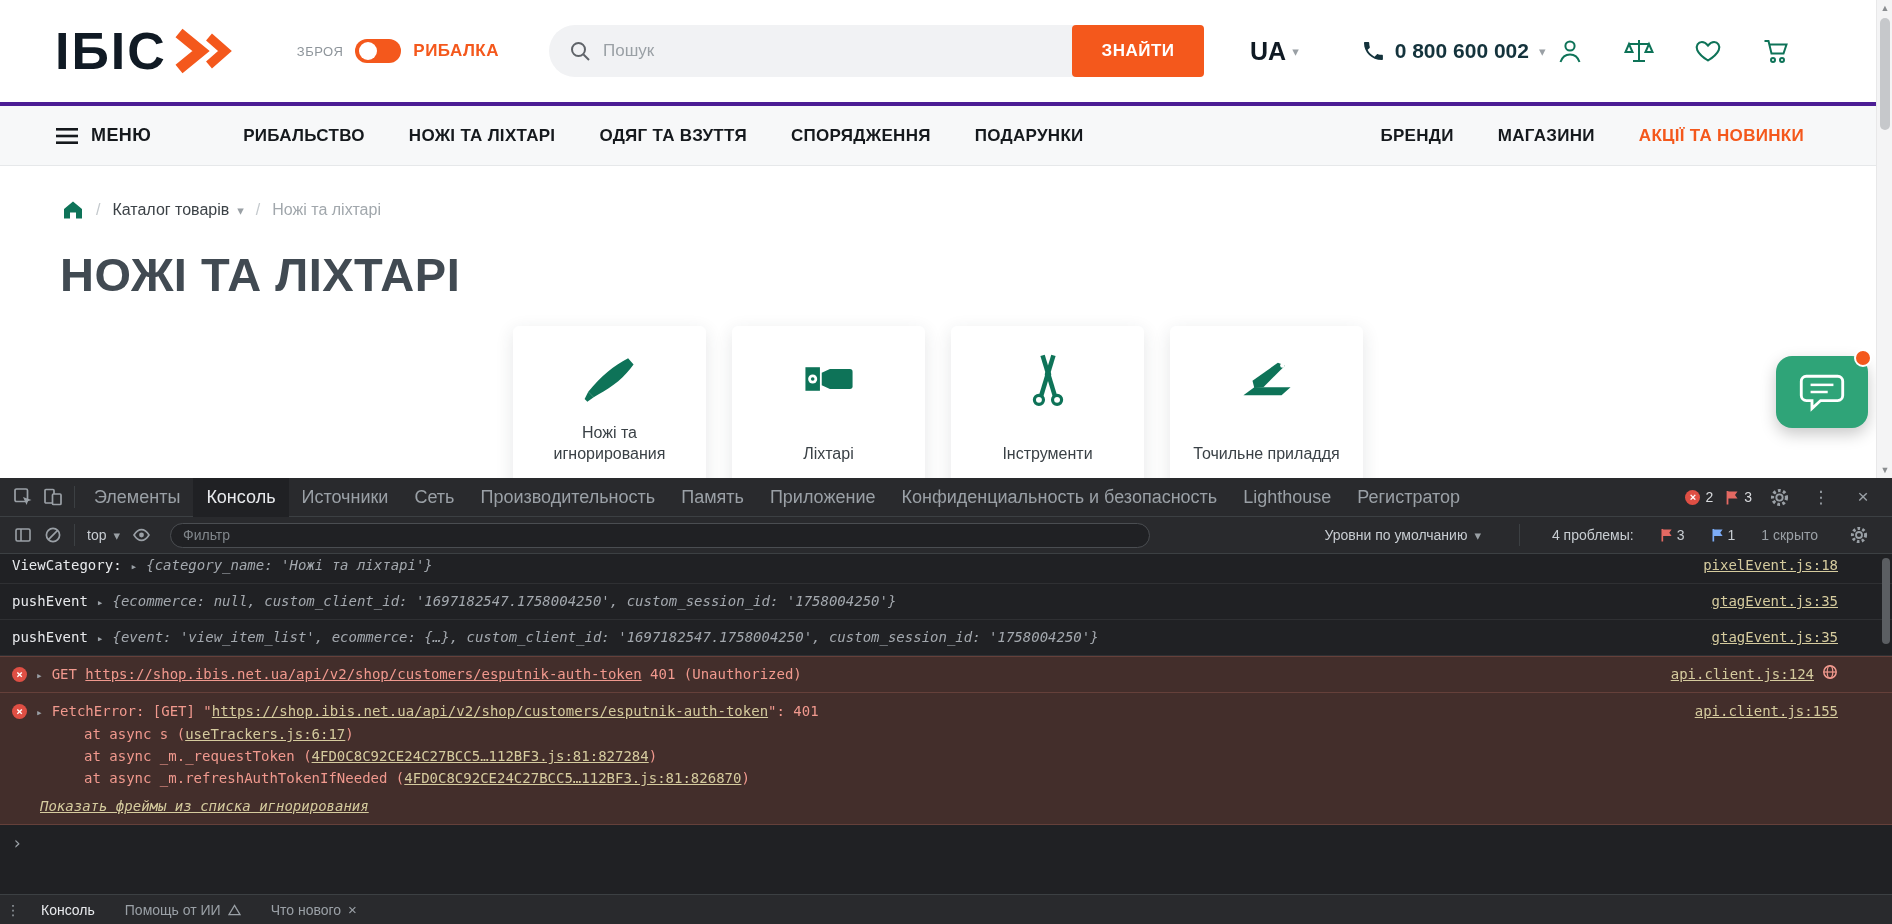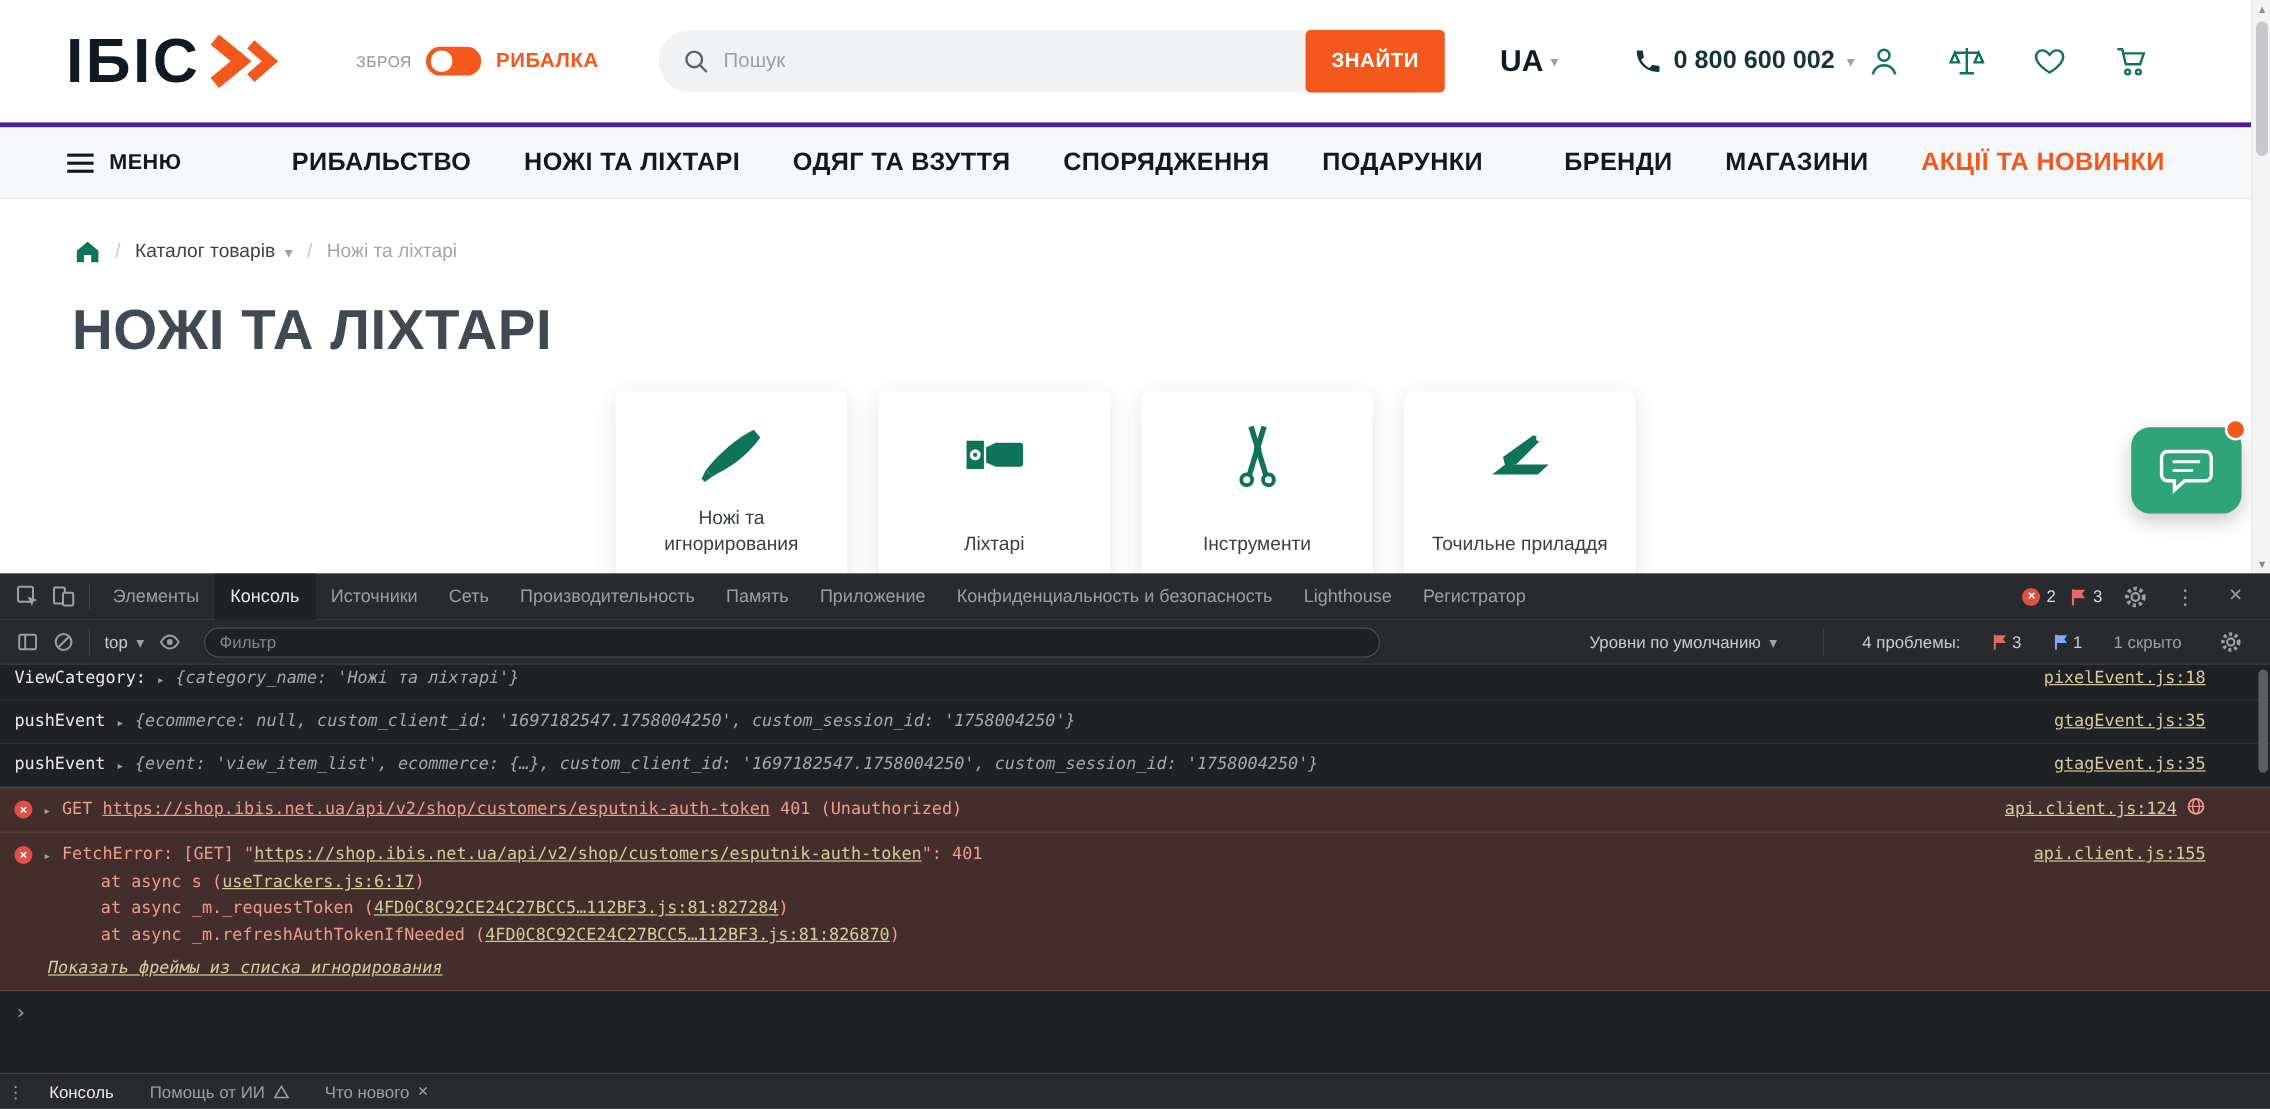--- a/index.html
+++ b/index.html
@@ -32,33 +32,33 @@
   .logo-arrow{margin-left:6px}
   .mode-toggle{display:flex;align-items:center;gap:12px;margin-left:58px}
   .mode-left{font-size:13px;font-weight:400;color:#8E959B;letter-spacing:.5px}
   .mode-right{font-size:17px;font-weight:700;color:var(--orange);letter-spacing:.5px}
   .switch{width:46px;height:24px;background:var(--orange);border-radius:13px;position:relative;cursor:pointer}
   .switch .knob{position:absolute;left:4px;top:3px;width:18px;height:18px;border-radius:50%;background:#fff}
   .search{margin-left:50px;position:relative;width:655px;height:52px;background:#F1F2F4;border-radius:26px;display:flex;align-items:center}
   .search .mag{margin:0 12px 0 20px;flex:0 0 auto}
   .search input{flex:1;border:0;background:transparent;outline:none;font-size:17px;color:#333;font-family:"Liberation Sans",sans-serif}
   .search input::placeholder{color:#9AA0A5}
-  .search button{position:absolute;right:0;top:0;height:52px;width:116px;background:var(--orange);color:#fff;border:0;font-size:17px;font-weight:700;border-radius:4px;cursor:pointer;font-family:"Liberation Sans",sans-serif;letter-spacing:.5px}
+  .search button{position:absolute;right:0;top:0;height:52px;width:132px;background:var(--orange);color:#fff;border:0;font-size:17px;font-weight:700;border-radius:4px;cursor:pointer;font-family:"Liberation Sans",sans-serif;letter-spacing:.5px}
   .lang{display:flex;align-items:center;gap:6px;margin-left:46px;cursor:pointer}
   .lang .cur{font-size:25px;font-weight:700;color:#101A24}
   .chev{color:#9AA0A5;font-size:13px}
   .phone{display:flex;align-items:center;gap:10px;margin-left:62px;cursor:pointer}
   .phone .num{font-size:21px;font-weight:700;color:#14333C}
   .hdr-icons{display:flex;align-items:center;gap:40px;margin-left:auto;margin-right:70px}
   .hicon{cursor:pointer;display:block}
 
   .navbar{height:64px;background:#F7F8F9;border-top:4px solid #4c1d95;border-bottom:1px solid #E6E8EA;display:flex;align-items:center;padding:0 88px 0 55px}
   .menu-btn{display:flex;align-items:center;gap:12px;cursor:pointer;margin-right:92px}
   .menu-btn .lbl{font-size:18px;font-weight:800;color:var(--ink);letter-spacing:.4px}
-  .nav-item{font-size:21px;font-weight:700;color:var(--ink);letter-spacing:.3px;cursor:pointer;margin-right:44px;white-space:nowrap}
+  .nav-item{font-size:17px;font-weight:700;color:var(--ink);letter-spacing:.3px;cursor:pointer;margin-right:44px;white-space:nowrap}
   .nav-item.push{margin-left:auto}
   .nav-item.accent{color:var(--orange);margin-right:0}
 
   .breadcrumb{display:flex;align-items:center;gap:12px;margin:34px 0 0 62px;font-size:16px}
   .bc-sep{color:#C4C9CD}
   .bc-link{color:#3C4247;display:flex;align-items:center;gap:8px;cursor:pointer}
   .bc-current{color:#A1A7AC}
 
   .page-title{margin:27px 0 0 60px;font-size:47px;font-weight:800;color:var(--title);letter-spacing:.5px}
 
@@ -74,21 +74,21 @@
   .site-scrollbar .arrow{position:absolute;left:0;width:16px;height:16px;color:#8A8D90;font-size:9px;display:flex;align-items:center;justify-content:center}
   .site-scrollbar .up{top:0}
   .site-scrollbar .down{bottom:0}
   .site-scrollbar .thumb{position:absolute;left:3px;top:18px;width:10px;height:112px;background:#C6C8CB;border-radius:6px}
 
   
   .devtools{position:absolute;left:0;top:478px;width:1892px;height:446px;background:var(--dt-bg);display:flex;flex-direction:column;color:var(--dt-text)}
   .dt-tabbar{height:39px;background:var(--dt-bar);border-bottom:1px solid var(--dt-border);display:flex;align-items:center;flex:0 0 auto;padding:0 8px}
   .dt-ic{color:var(--dt-dim);display:flex;align-items:center;justify-content:center;width:30px;height:28px;cursor:pointer;flex:0 0 auto}
   .dt-sep{width:1px;height:22px;background:var(--dt-border);margin:0 6px;flex:0 0 auto}
-  .dt-tab{padding:0 13px;height:39px;line-height:39px;font-size:15px;color:var(--dt-dim);cursor:pointer;white-space:nowrap}
+  .dt-tab{padding:0 13px;height:39px;line-height:39px;font-size:18px;color:var(--dt-dim);cursor:pointer;white-space:nowrap}
   .dt-tab.active{color:var(--dt-text);background:var(--dt-bg)}
   .dt-right{margin-left:auto;display:flex;align-items:center;gap:12px;padding-right:6px}
   .badge{display:flex;align-items:center;gap:5px;font-size:14px;color:#D8DADD;cursor:pointer}
   .err-dot{width:15px;height:15px;border-radius:50%;background:var(--red);color:#fff;font-size:11px;line-height:15px;text-align:center;font-weight:700}
 
   .dt-toolbar{height:37px;background:var(--dt-bar);border-bottom:1px solid var(--dt-border);display:flex;align-items:center;flex:0 0 auto;padding:0 8px;font-size:14px}
   .ctx{display:flex;align-items:center;gap:7px;color:#C8CDD2;margin:0 6px;cursor:pointer}
   .dt-filter{flex:1;max-width:980px;height:25px;margin:0 14px;background:var(--dt-bg);border:1px solid #4a4d51;border-radius:13px;color:#D8DADD;padding:0 12px;font-size:14px;outline:none;font-family:"Liberation Sans",sans-serif}
   .dt-filter::placeholder{color:#80868B}
   .tb-right{margin-left:auto;display:flex;align-items:center;gap:26px;padding-right:10px;color:#C8CDD2;white-space:nowrap}

